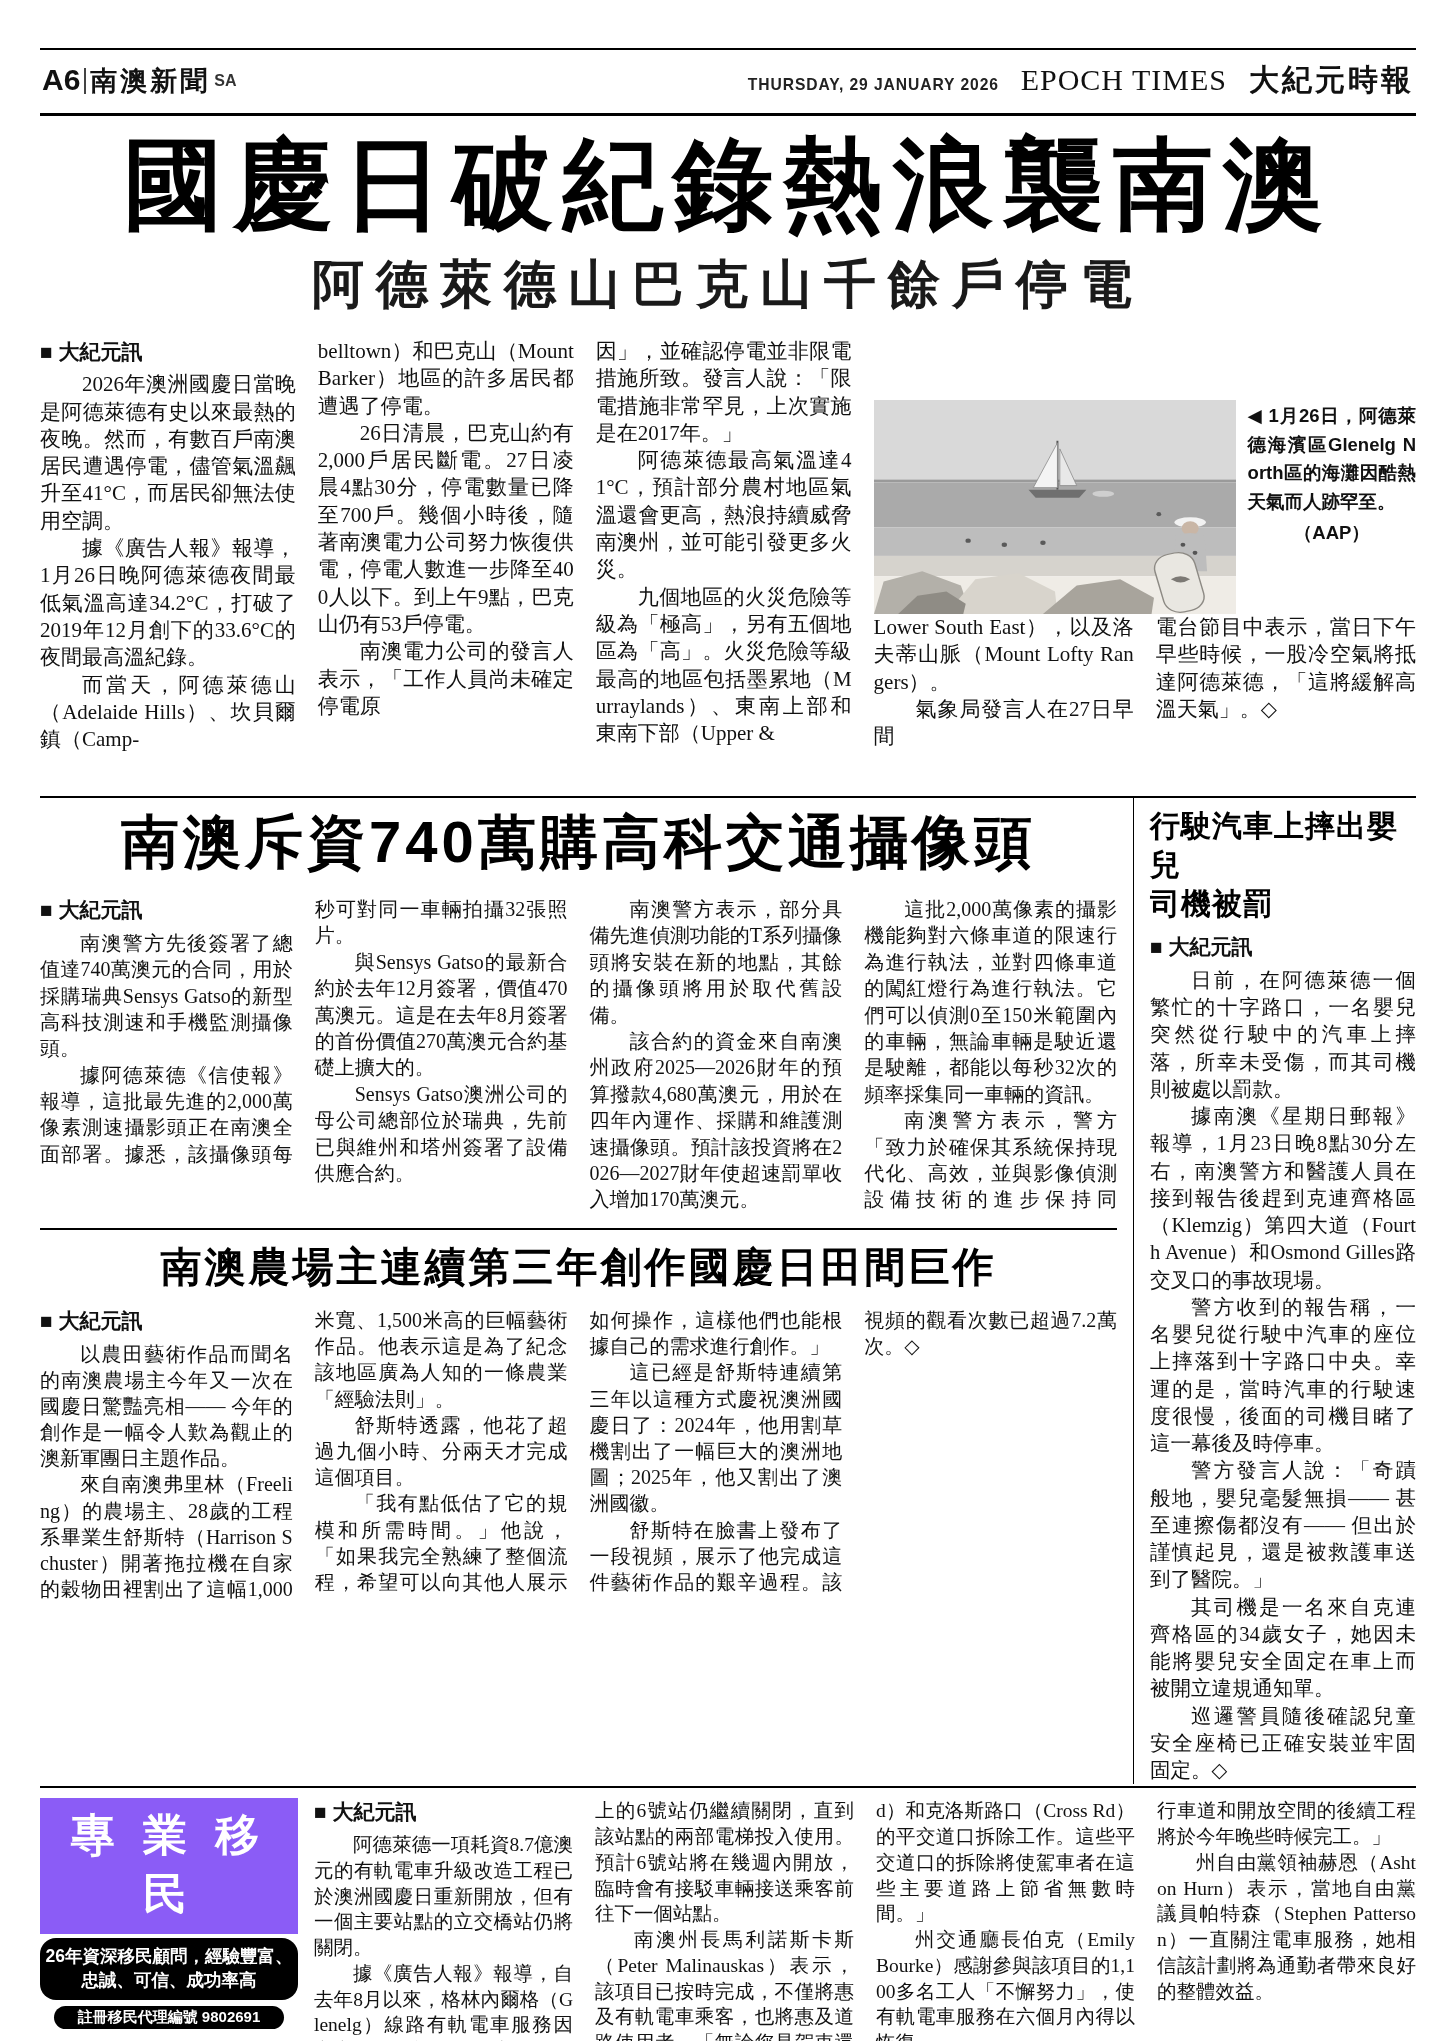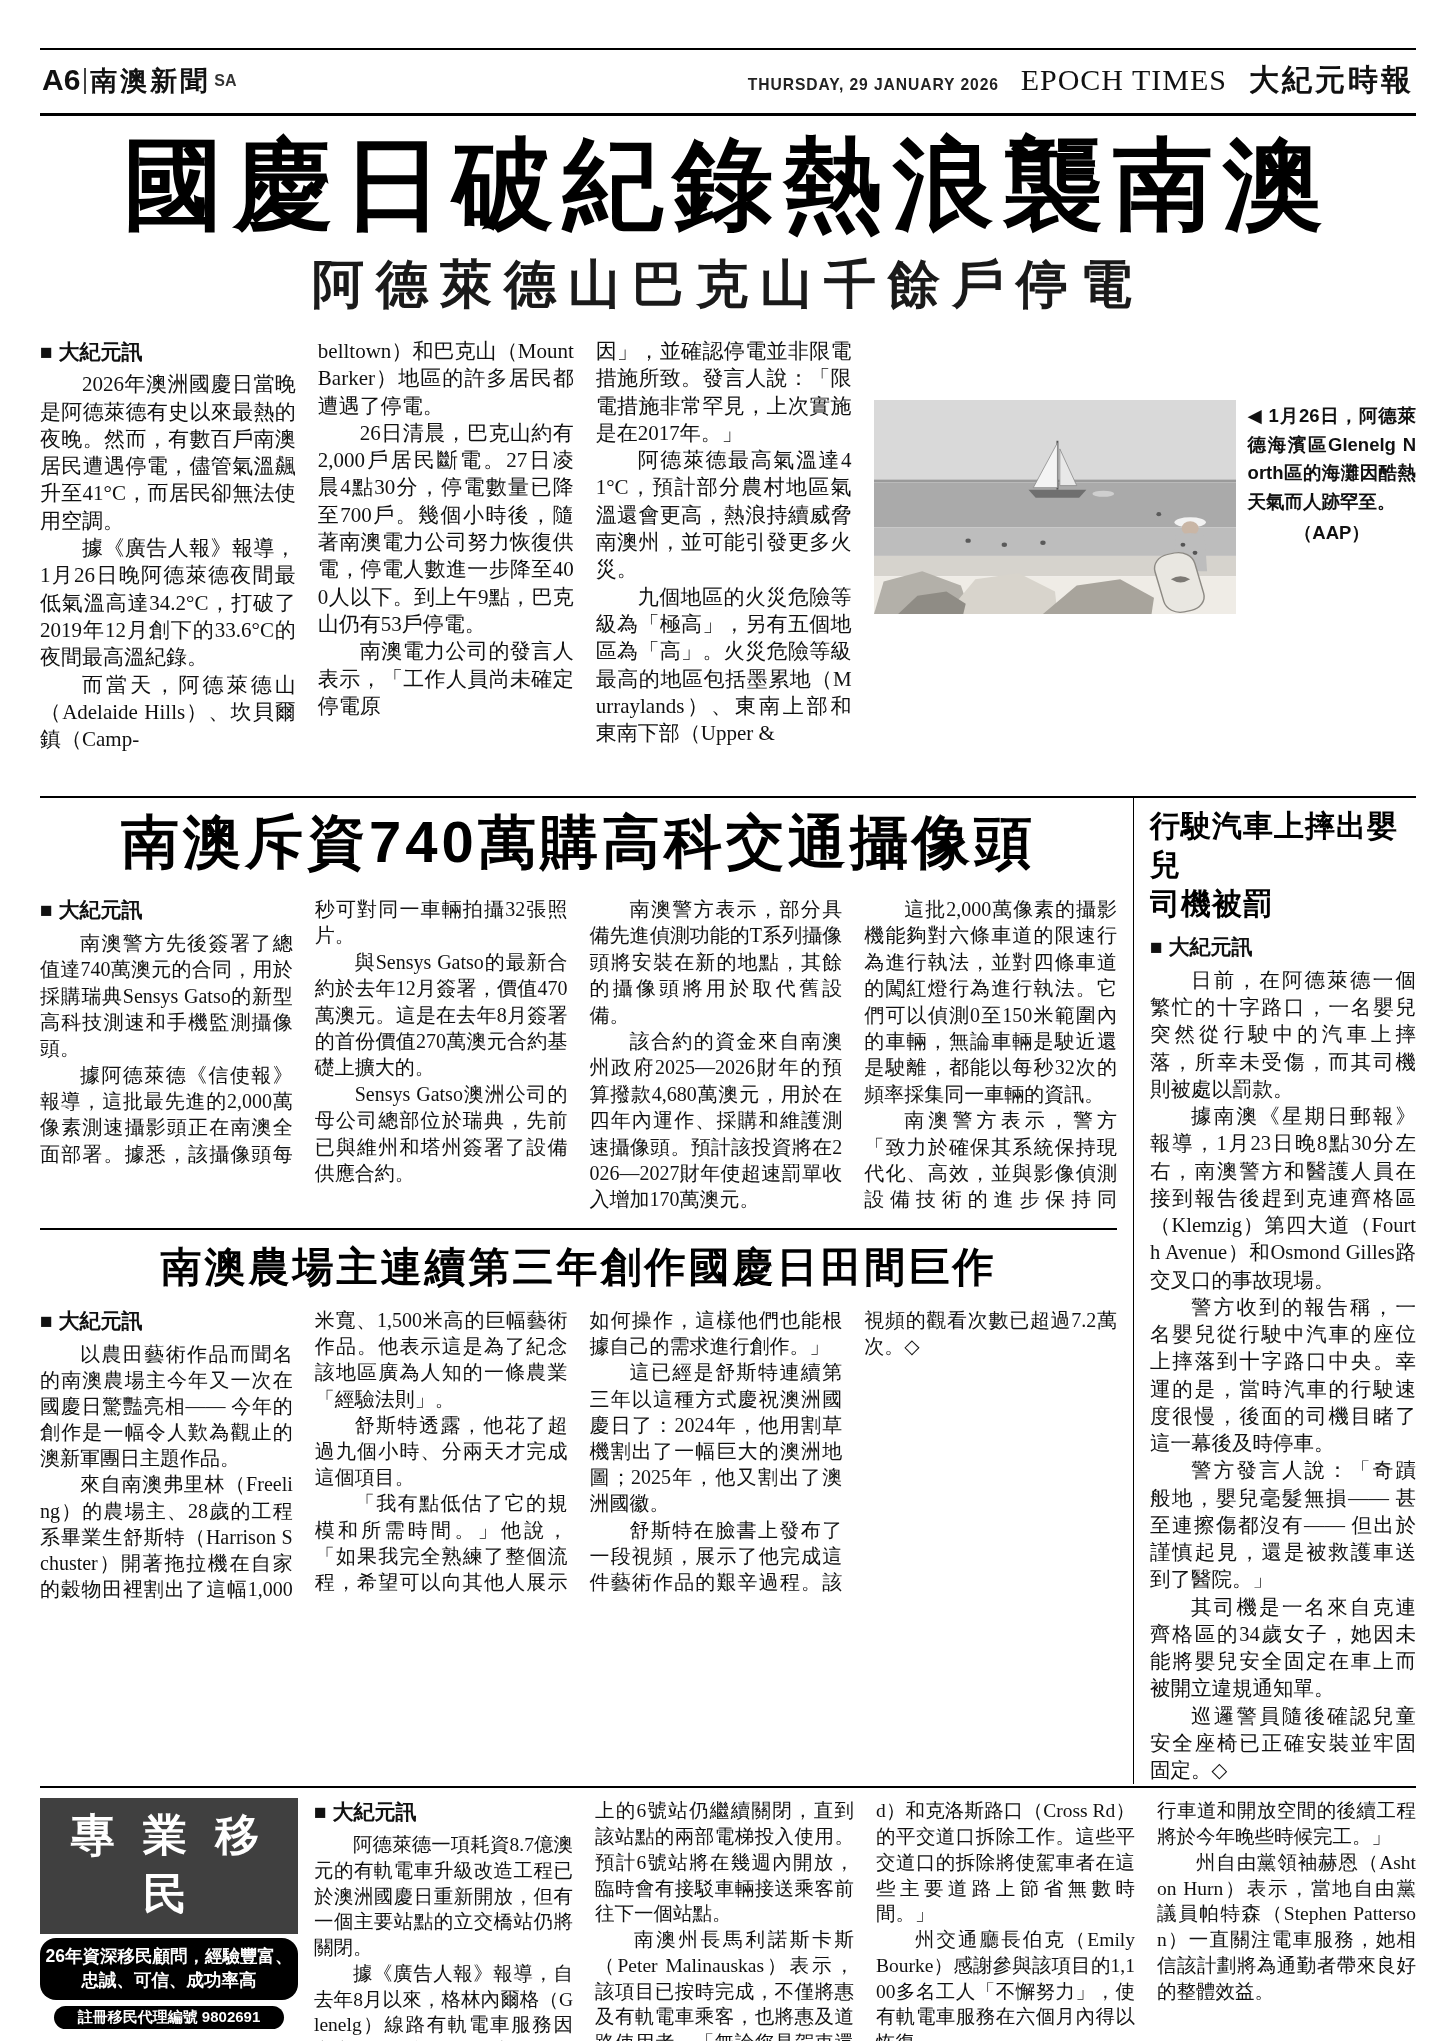--- a/index.html
+++ b/index.html
@@ -39,21 +39,21 @@
   }
   
   .byline { font-family:"Liberation Sans","DejaVu Sans",sans-serif;
     font-weight:700; font-size:21px; margin-bottom:6px; }
   .para { text-indent:2em; text-align:justify; word-break:break-all; }
   .para.cont { text-indent:0; }
   
   .a1 { display:flex; gap:22px; height:450px; overflow:hidden;
     font-size:21px; line-height:1.3; }
   .a1col { flex:1 1 0; min-width:0; }
-  .a1right { flex:2.12 1 0; display:flex; padding-top:62px; }
+  .a1right { flex:2.12 1 0; display:flex; flex-direction:column; padding-top:62px; }
   .photorow { display:flex; gap:12px; height:214px; }
   .photo-frame { flex:2.15 1 0; min-width:0; }
   .photo-frame svg { width:100%; height:100%; display:block; }
   .caption { flex:1 1 0; font-family:"Liberation Sans","DejaVu Sans",sans-serif;
     font-weight:700; font-size:18.5px; line-height:1.55; text-align:justify; padding-top:2px; }
   .credit { text-align:center; text-indent:0; margin-top:2px; }
   .textrow { display:flex; gap:22px; flex:1; overflow:hidden; }
   .textrow .a1col { flex:1 1 0; }
   
   .mid { display:flex; }
@@ -75,21 +75,21 @@
   .side-body { font-size:20.5px; line-height:1.33; }
   
   .bottom { display:flex; gap:16px; border-top:2px solid #000; padding-top:10px; margin-top:2px; }
   .tram { flex:1 1 0; min-width:0; }
   .h-tram { text-align:center; font-family:"Liberation Sans","DejaVu Sans",sans-serif;
     font-size:40px; font-weight:800; letter-spacing:2px; margin:2px 0 12px; color:#000; }
   .tram-body { column-count:4; height:398px; font-size:19.5px; line-height:1.32; }
   
   .ad { width:258px; flex:0 0 258px; font-family:"Liberation Sans","DejaVu Sans",sans-serif;
     height:452px; overflow:hidden; }
-  .ad-title { background:#404040; color:#fff; text-align:center; font-size:44px;
+  .ad-title { background:#8b5cf6; color:#fff; text-align:center; font-size:44px;
     font-weight:900; letter-spacing:8px; padding:8px 0 10px; }
   .ad-banner { background:#000; color:#fff; border-radius:16px; text-align:center;
     font-size:17.5px; font-weight:800; padding:7px 4px; margin-top:4px; line-height:1.35; }
   .ad-license { background:#000; color:#fff; border-radius:12px; text-align:center;
     font-size:15px; font-weight:700; padding:2px 6px; margin:6px 14px 8px; }
   .ad-pitch { font-size:19.5px; font-weight:700; line-height:1.45; text-align:justify;
     word-break:break-all; }
 </style>
 </head>
 <body>

